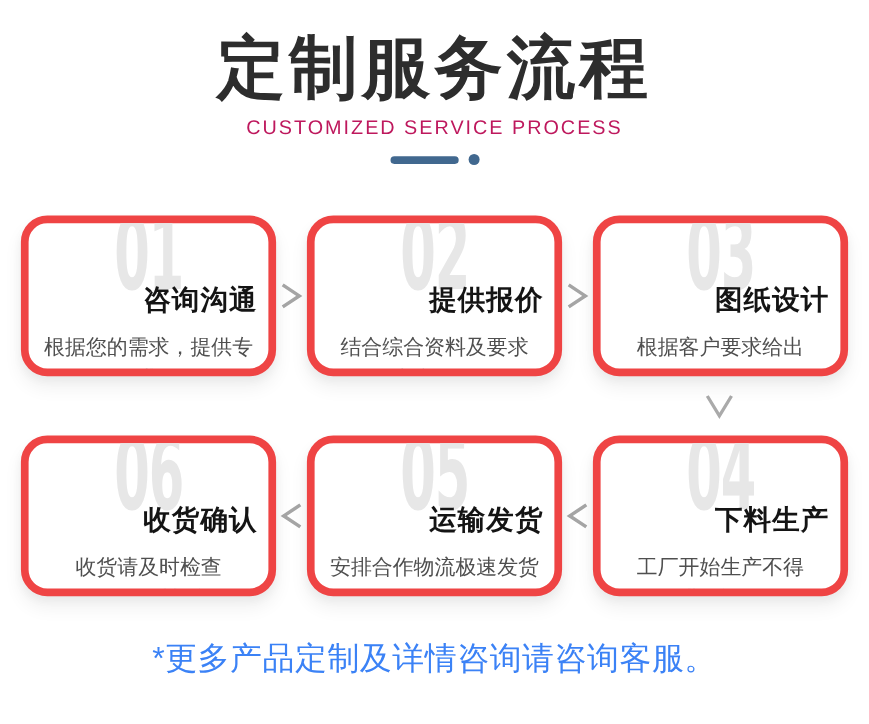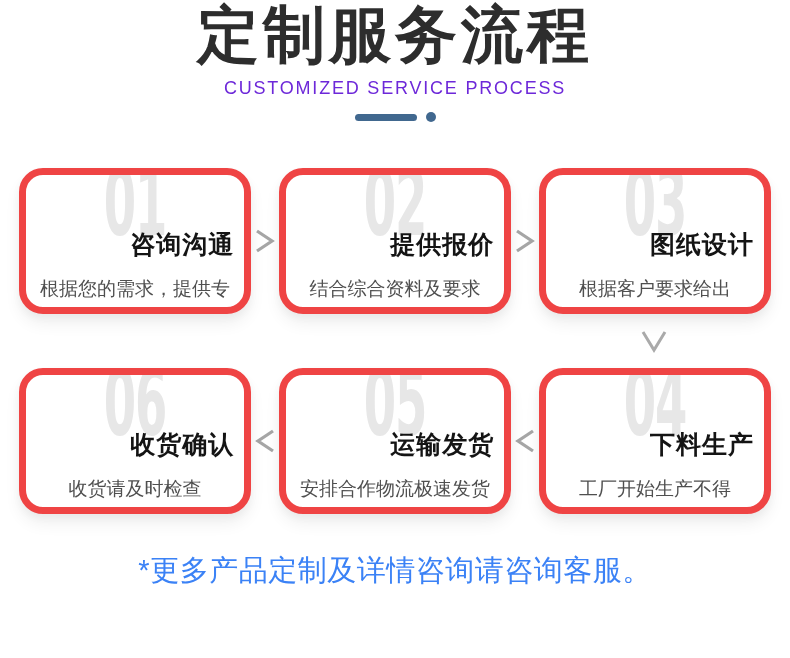--- a/index.html
+++ b/index.html
@@ -5,34 +5,34 @@
   html,body { margin:0; padding:0; background:#ffffff; }
   .page {
     position:relative;
     width:790px; height:658px;
     background:#ffffff;
     font-family:"Liberation Sans", sans-serif;
     overflow:hidden;
   }
 
   
-  .header { text-align:center; }
+  .header { padding-top:28px; text-align:center; }
   .title {
     margin:0;
     font-size:62px;
     line-height:1.12;
     font-weight:900;
     color:#2d2d2d;
     letter-spacing:4px;
   }
   .subtitle {
     margin-top:9px;
     font-size:18px;
     font-weight:500;
-    color:#6d28d9;
+    color:#be185d;
     letter-spacing:1.8px;
   }
   .divider {
     margin-top:13px;
     display:flex;
     justify-content:center;
     align-items:center;
     gap:9px;
   }
   .divider-bar {

